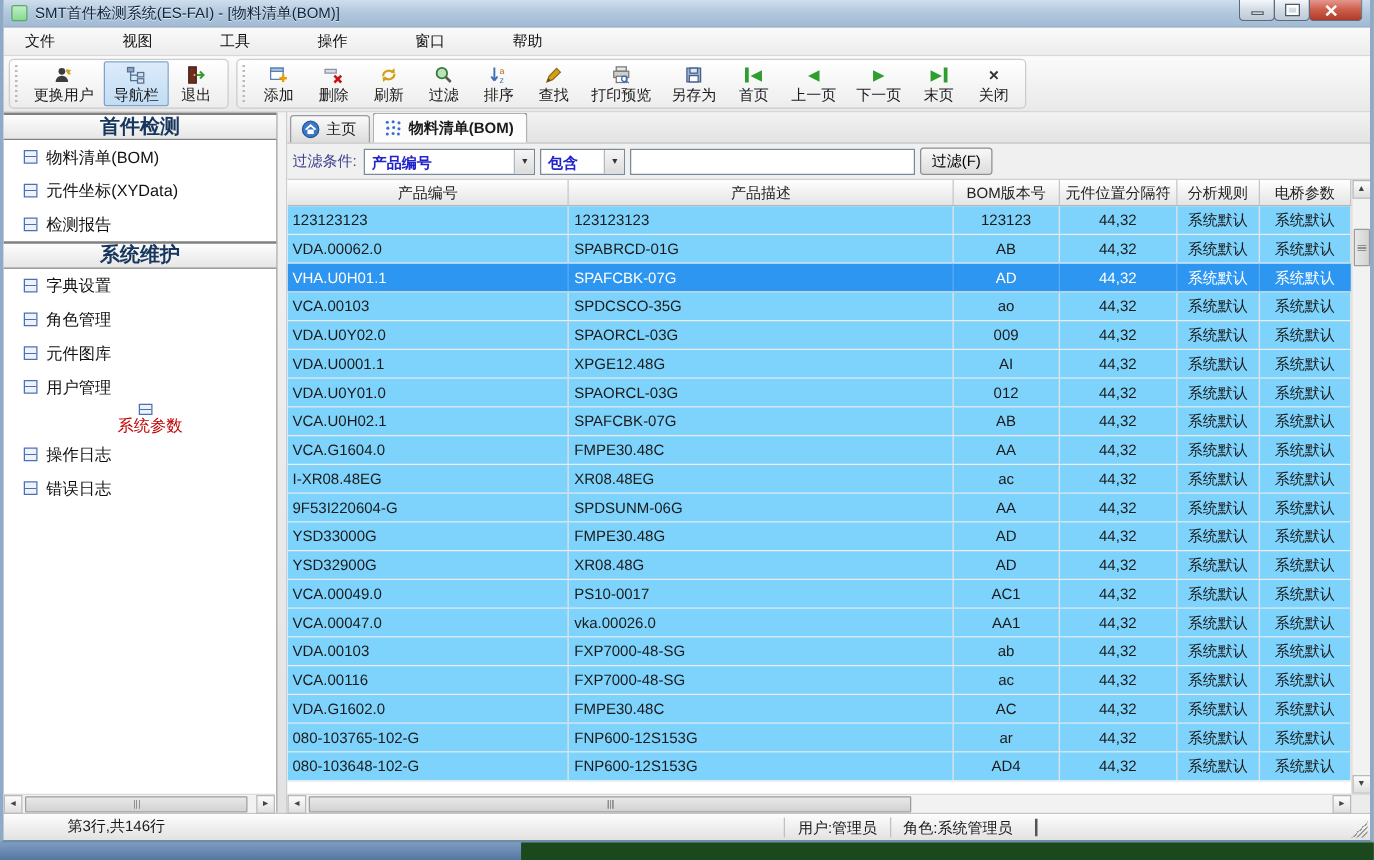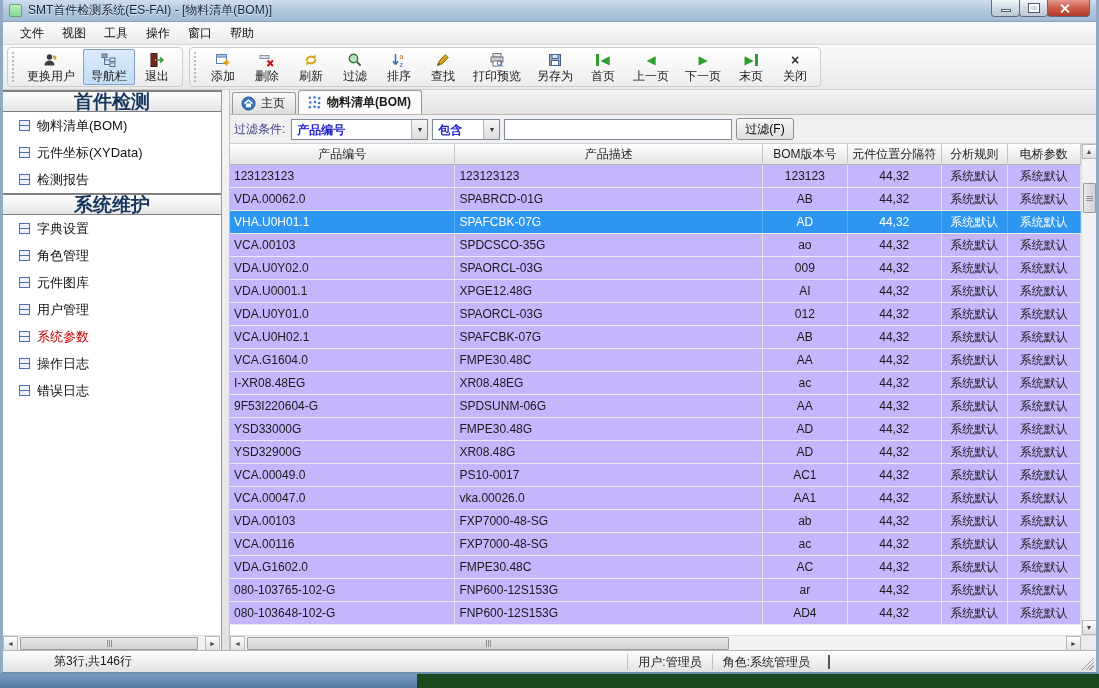--- a/index.html
+++ b/index.html
@@ -18,45 +18,45 @@
   .title-text { color:#10233c; text-shadow:0 1px 0 rgba(255,255,255,.7); white-space:nowrap; }
   .win-controls { position:absolute; right:6px; top:0; display:flex; }
   .win-btn { width:29px; height:17px; border:1px solid #5d6b7a; border-top:none; border-radius:0 0 4px 4px; background:linear-gradient(#f5f8fb,#d4dde6 45%,#bdc9d6); margin-left:-1px; position:relative; }
   .win-btn.close { width:43px; background:linear-gradient(#e49890,#d0614f 45%,#b03a26); }
   .glyph-min { position:absolute; left:9px; bottom:4px; width:10px; height:3px; background:#fff; border:1px solid #4e5a66; }
   .glyph-max { position:absolute; left:9px; top:4px; width:10px; height:8px; border:2px solid #fff; outline:1px solid #4e5a66; background:transparent; }
   .glyph-close-a,.glyph-close-b { position:absolute; left:16px; top:3px; width:2px; height:11px; background:#fff; }
   .glyph-close-a { transform:rotate(45deg); } .glyph-close-b { transform:rotate(-45deg); }
 
   
-  .menubar { height:23px; background:linear-gradient(#fafafa,#ececec); display:flex; align-items:center; padding-left:8px; border-bottom:1px solid #d8d8d8; }
+  .menubar { height:23px; background:linear-gradient(#fafafa,#ececec); display:flex; align-items:center; padding-left:8px; border-bottom:1px solid #d8d8d8;gap:36px; }
   .menu-item { padding:3px 9px; color:#111; }
 
   
   .toolbar { height:45px; background:linear-gradient(#fbfbfb,#e9e9e9); display:flex; align-items:stretch; padding:2px 4px; border-bottom:1px solid #d0d0d0; }
   .tgroup { display:flex; align-items:stretch; border:1px solid #cccccc; border-radius:4px; background:linear-gradient(#ffffff,#ededed); margin-right:6px; padding:1px 3px; }
   .gripper { width:4px; margin:3px 3px 3px 1px; background:repeating-linear-gradient(to bottom,#b9b9b9 0 2px,transparent 2px 4px); background-size:2px 100%; background-repeat:repeat-y; }
   .tbtn { display:flex; flex-direction:column; align-items:center; justify-content:center; padding:1px 7px; border:1px solid transparent; border-radius:2px; min-width:44px; }
   .tbtn .ticon { height:18px; display:flex; align-items:center; justify-content:center; }
   .tbtn .tlabel { line-height:14px; white-space:nowrap; }
   .tbtn.selected { background:linear-gradient(#dcebfa,#c2ddf4); border-color:#7da2ce; }
   .navglyph { color:#2f9e2f; font-size:12px; line-height:12px; }
   .navbar-first { border-left:3px solid #2f9e2f; padding-left:1px; }
   .navbar-last { border-right:3px solid #2f9e2f; padding-right:1px; }
   .xglyph { color:#333; font-weight:bold; font-size:14px; line-height:14px; }
 
   
   .content { flex:1; display:flex; min-height:0; position:relative; }
 
   
   .sidebar { width:219px; background:#fff; border-right:1px solid #9a9a9a; position:relative; display:flex; flex-direction:column; }
-  .section-header { height:22px; background:linear-gradient(#fdfdfd,#e6e6e6); border-top:2px solid #808080; border-bottom:1px solid #808080; text-align:center; font-weight:bold; font-size:19px; color:#17365d; line-height:20px; }
+  .section-header { height:22px; background:linear-gradient(#fdfdfd,#e6e6e6); border-top:2px solid #808080; border-bottom:1px solid #808080; text-align:center; font-weight:bold; font-size:16px; color:#17365d; line-height:20px; }
   .side-item { display:flex; align-items:center; height:27px; padding-left:16px; color:#111; font-size:13px; }
   .side-item .doc-icon { width:11px; height:11px; border:1px solid #4a6fb5; background:linear-gradient(#eef3fb,#eef3fb 45%,#4a6fb5 45%,#4a6fb5 55%,#eef3fb 55%); margin-right:7px; }
-  .side-item.active { color:#c00000; }
+  .side-item.active { color:#c00000;flex-direction:column; }
 
   
   .splitter { width:8px; background:linear-gradient(#f4f4f4,#e2e2e2); border-right:1px solid #c2c2c2; }
 
   
   .main { flex:1; display:flex; flex-direction:column; background:#f0f0f0; position:relative; min-width:0; }
   .tabbar { height:25px; background:linear-gradient(#f2f2f2,#e3e3e3); display:flex; align-items:flex-end; padding-left:2px; border-bottom:1px solid #b9b9b9; }
   .tab { display:flex; align-items:center; gap:5px; padding:3px 10px 4px 8px; border:1px solid #9a9a9a; border-bottom:none; border-radius:3px 3px 0 0; margin-right:2px; background:linear-gradient(#fafafa,#dcdcdc); height:22px; }
   .tab.active { background:#fcfcfc; height:24px; font-weight:bold; }
   .tab .home-ic,.tab .bom-ic { width:15px; height:15px; }
@@ -69,21 +69,21 @@
   .combo.field { width:137px; } .combo.op { width:68px; }
   .combo .combo-arrow { width:16px; margin-left:auto; background:linear-gradient(#f6f6f6,#dcdcdc); border-left:1px solid #aeb8c2; display:flex; align-items:center; justify-content:center; font-size:7px; color:#333; }
   .filter-input { width:228px; height:21px; border:1px solid #7a8a99; background:#fff; padding:0 4px; font-family:inherit; font-size:12px; }
   .filter-btn { height:22px; padding:0 8px; border:1px solid #8e8e8e; border-radius:3px; background:linear-gradient(#f8f8f8,#dddddd); font-family:inherit; font-size:12px; }
 
   
   .tablewrap { flex:1; position:relative; background:#fff; overflow:hidden; }
   .tgrid { position:absolute; left:0; top:0; right:15px; }
   .thead { display:flex; height:21px; background:linear-gradient(#ffffff,#e4e4e4); border-bottom:1px solid #b5b5b5; }
   .thead .tcell { border-right:1px solid #c6c6c6; display:flex; align-items:center; justify-content:center; font-size:12px; color:#222; overflow:hidden; white-space:nowrap; }
-  .trow { display:flex; height:23px; border-bottom:1px solid #ececec; background:#c4b5fd; }
+  .trow { display:flex; height:23px; border-bottom:1px solid #ececec; background:#7dd3fc; }
   .trow .tcell { border-right:1px solid #e4e4e4; display:flex; align-items:center; padding:0 4px; white-space:nowrap; overflow:hidden; }
   .trow.selected { background:#2d96f0; }
   .trow.selected .tcell { color:#fff; border-right-color:#57aef5; }
   .c0 { width:227px; } .c1 { width:310px; } .c2 { width:85px; justify-content:center; }
   .c3 { width:95px; justify-content:center;text-align:right; } .c4 { width:66px; justify-content:center; } .c5 { width:74px; justify-content:center; }
 
   
   .vscroll { position:absolute; right:0; top:0; bottom:0; width:15px; background:#f2f2f2; border-left:1px solid #dcdcdc; display:flex; flex-direction:column; align-items:center; }
   .sb-btn { width:15px; height:15px; background:linear-gradient(#fdfdfd,#dfdfdf); border:1px solid #b9b9b9; display:flex; align-items:center; justify-content:center; font-size:7px; color:#444; }
   .vscroll .thumb { width:13px; height:30px; margin-top:24px; background:linear-gradient(90deg,#e8e8e8,#d2d2d2); border:1px solid #9c9c9c; border-radius:1px; display:flex; align-items:center; justify-content:center; }

